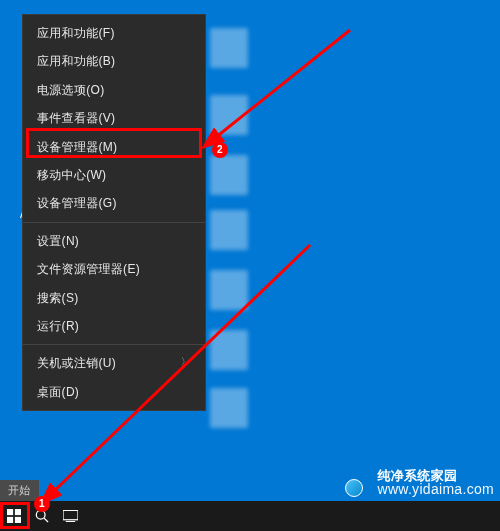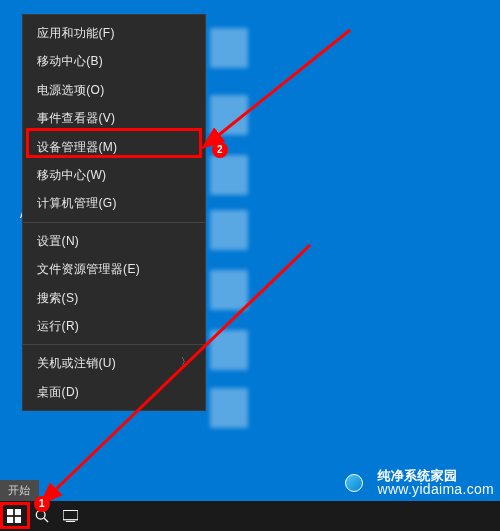--- a/index.html
+++ b/index.html
@@ -73,21 +73,21 @@
       background: #4a4a4a;
       color: #d0d0d0;
       font-size: 11px;
       padding: 3px 8px;
       z-index: 4;
     }
     .chevron { font-size: 10px; color: #aaa; }
     .watermark {
       position: absolute;
       right: 6px; bottom: 34px;
-      display: flex; align-items: center;
+      display: flex; align-items: flex-end;
       color: #fff;
       z-index: 6;
       gap: 8px;
     }
     .wm-logo {
       width: 18px; height: 18px;
       background: linear-gradient(135deg,#4fc3f7,#0288d1);
       border-radius: 50%;
       margin-right: 6px;
       border: 1px solid #fff;
@@ -108,36 +108,36 @@
   <div class="desktop-icon" style="left:210px; top:330px;"></div>
   <div class="desktop-icon" style="left:210px; top:388px;"></div>
   <span class="desktop-label">Ad</span>
 </div>
 
 <div class="context-menu">
   <div class="menu-item">
       <span>应用和功能(F)</span>
     </div>
   <div class="menu-item">
-      <span>移动中心(B)</span>
+      <span>应用和功能(B)</span>
     </div>
   <div class="menu-item">
       <span>电源选项(O)</span>
     </div>
   <div class="menu-item">
       <span>事件查看器(V)</span>
     </div>
   <div class="menu-item">
       <span>设备管理器(M)</span>
     </div>
   <div class="menu-item">
       <span>移动中心(W)</span>
     </div>
   <div class="menu-item">
-      <span>计算机管理(G)</span>
+      <span>设备管理器(G)</span>
     </div>
   <div class="menu-sep"></div>
   <div class="menu-item">
       <span>设置(N)</span>
     </div>
   <div class="menu-item">
       <span>文件资源管理器(E)</span>
     </div>
   <div class="menu-item">
       <span>搜索(S)</span>

